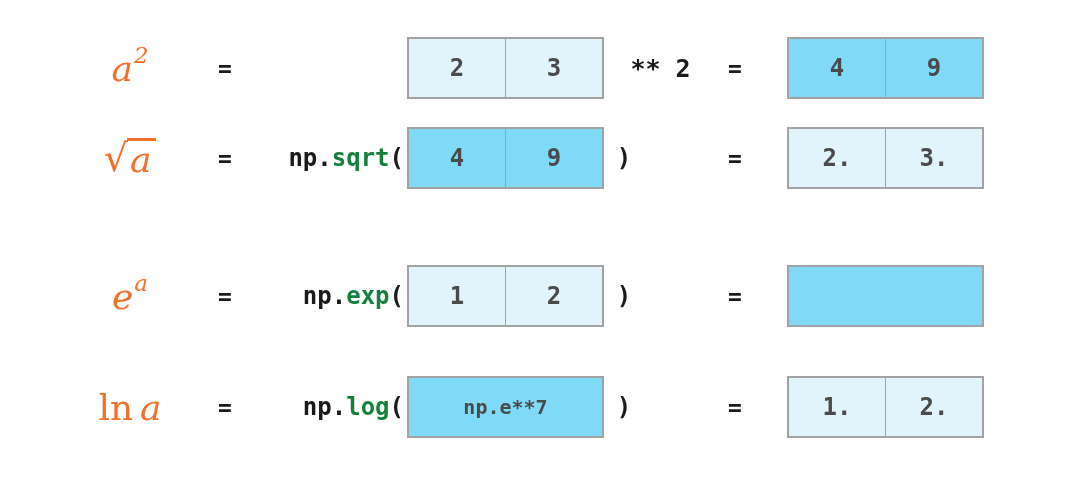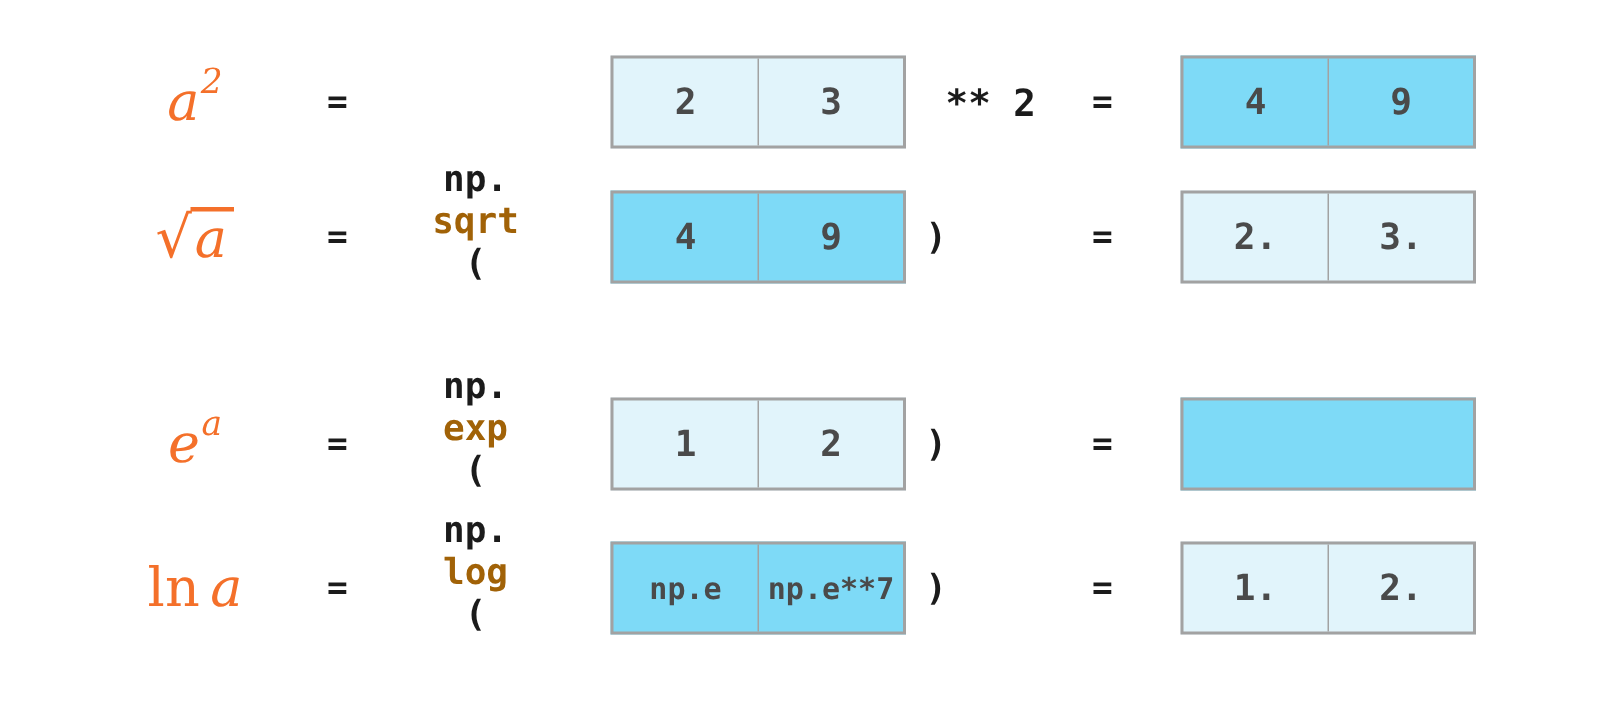--- a/index.html
+++ b/index.html
@@ -7,21 +7,21 @@
     position:relative;
     width:1080px;height:481px;
     background:#ffffff;
     overflow:hidden;
     font-family:"DejaVu Sans Mono", monospace;
   }
   .row{position:absolute;left:0;width:1080px;height:62px;}
   .row-0{top:37px;}
   .row-1{top:127px;}
   .row-2{top:265px;}
-  .row-3{top:361px;text-decoration:underline;}
+  .row-3{top:376px;text-decoration:underline;}
 
   
   .sym{
     position:absolute;left:40px;width:180px;height:62px;
     display:flex;align-items:center;justify-content:center;
     color:#F4702A;
     font-family:"DejaVu Serif", serif;
     font-style:italic;
     font-size:36px;
   }
@@ -49,23 +49,22 @@
   }
   .eq-left{left:205px;}
   .eq-right{left:715px;}
 
   
   .call{
     position:absolute;left:230px;width:174px;height:62px;
     display:flex;align-items:center;justify-content:flex-end;
     font-weight:bold;font-size:24px;color:#1B1B1B;
     white-space:pre;
-    flex-direction:column;
   }
-  .call .fn{color:#a16207;}
+  .call .fn{color:#15803d;}
 
   
   .box{
     position:absolute;width:197px;height:62px;
     box-sizing:border-box;
     border:2px solid #A2A2A2;
     display:flex;
   }
   .box-input{left:407px;}
   .box-output{left:787px;}
@@ -159,21 +158,20 @@
   <div class="row row-3">
     <div class="sym">
       <span class="lnfn">ln</span>
         <span>a</span>
     </div>
     <div class="eq eq-left">=</div>
     <div class="call">
       <span>np.</span><span class="fn">log</span><span>(</span>
     </div>
     <div class="box box-input" data-variant="dark">
-      <div class="cellv">np.e</div>
       <div class="cellv">np.e**7</div>
     </div>
     <div class="close">)</div>
     <div class="eq eq-right">=</div>
     <div class="box box-output" data-variant="light">
       <div class="cellv">1.</div>
       <div class="cellv">2.</div>
     </div>
   </div>
 

